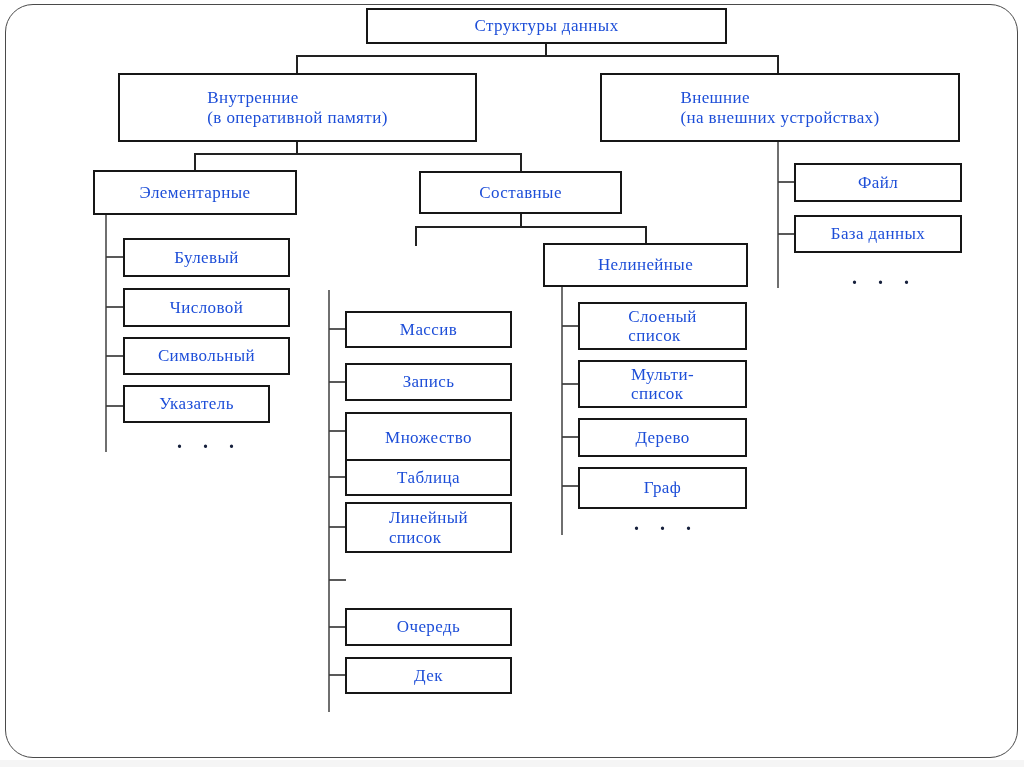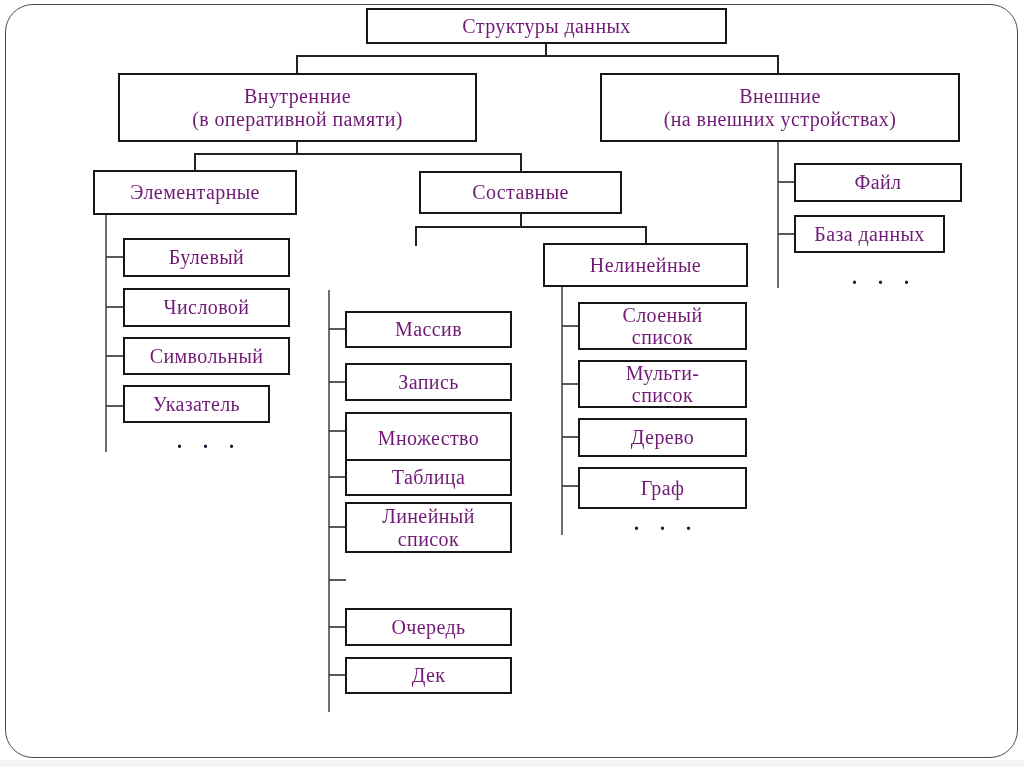--- a/index.html
+++ b/index.html
@@ -6,22 +6,22 @@
   .stage{position:relative;width:1024px;height:767px;background:#ffffff;overflow:hidden;
          font-family:"Liberation Serif","DejaVu Serif",serif;}
   .frame{position:absolute;left:5px;top:4px;width:1013px;height:754px;box-sizing:border-box;
          border:1px solid #4a4a4a;border-radius:28px;background:transparent;}
   .bottom-strip{position:absolute;left:0;top:760px;width:1024px;height:7px;background:#f5f5f5;}
   svg.wires{position:absolute;left:0;top:0;width:1024px;height:767px;}
   line.wire{stroke:#222222;stroke-width:2;}
   line.trunk{stroke:#565656;stroke-width:1.7;}
   line.stub{stroke:#3c3c3c;stroke-width:1.7;}
   .box{position:absolute;box-sizing:border-box;border:2px solid #161616;background:#ffffff;
-       display:flex;align-items:center;justify-content:center;text-align:center;
-       white-space:pre-line;font-size:20px;line-height:1.12;color:#701a75;letter-spacing:0.4px;}
+       display:flex;align-items:center;justify-content:center;
+       white-space:pre-line;font-size:17px;line-height:1.12;color:#1d4ed8;letter-spacing:0.4px;}
   .dots{position:absolute;width:85px;text-align:center;font-weight:bold;font-size:20px;
         letter-spacing:8px;color:#16203c;}
 </style>
 </head>
 <body>
 
 <div class="stage">
 
   <div class="frame"></div>
   <div class="bottom-strip"></div>
@@ -72,21 +72,21 @@
   </svg>
 
   <div class="box" style="left:366px;top:8px;width:361px;height:36px">Структуры данных</div>
   <div class="box" style="left:600px;top:73px;width:360px;height:69px">Внешние
 (на внешних устройствах)</div>
   <div class="box" style="left:118px;top:73px;width:359px;height:69px">Внутренние
 (в оперативной памяти)</div>
   <div class="box" style="left:93px;top:170px;width:204px;height:45px">Элементарные</div>
   <div class="box" style="left:419px;top:171px;width:203px;height:43px">Составные</div>
   <div class="box" style="left:794px;top:163px;width:168px;height:39px">Файл</div>
-  <div class="box" style="left:794px;top:215px;width:151px;height:38px">База данных</div>
+  <div class="box" style="left:794px;top:215px;width:168px;height:38px">База данных</div>
   <div class="box" style="left:123px;top:238px;width:167px;height:39px">Булевый</div>
   <div class="box" style="left:123px;top:288px;width:167px;height:39px">Числовой</div>
   <div class="box" style="left:123px;top:337px;width:167px;height:38px">Символьный</div>
   <div class="box" style="left:123px;top:385px;width:147px;height:38px">Указатель</div>
   <div class="box" style="left:543px;top:243px;width:205px;height:44px">Нелинейные</div>
   <div class="box" style="left:345px;top:311px;width:167px;height:37px">Массив</div>
   <div class="box" style="left:345px;top:363px;width:167px;height:38px">Запись</div>
   <div class="box" style="left:345px;top:412px;width:167px;height:52px">Множество</div>
   <div class="box" style="left:345px;top:459px;width:167px;height:37px">Таблица</div>
   <div class="box" style="left:345px;top:502px;width:167px;height:51px">Линейный

